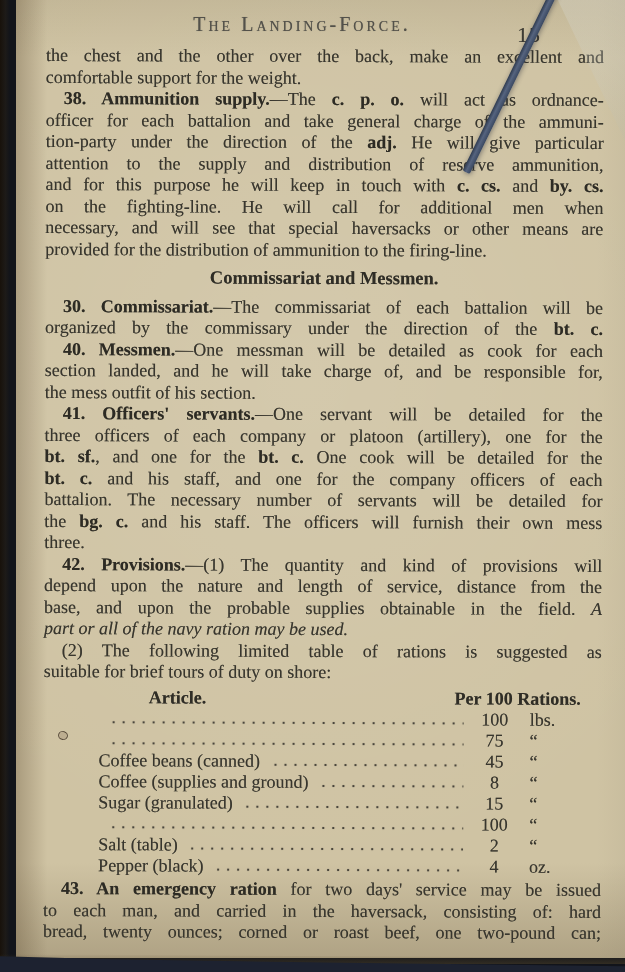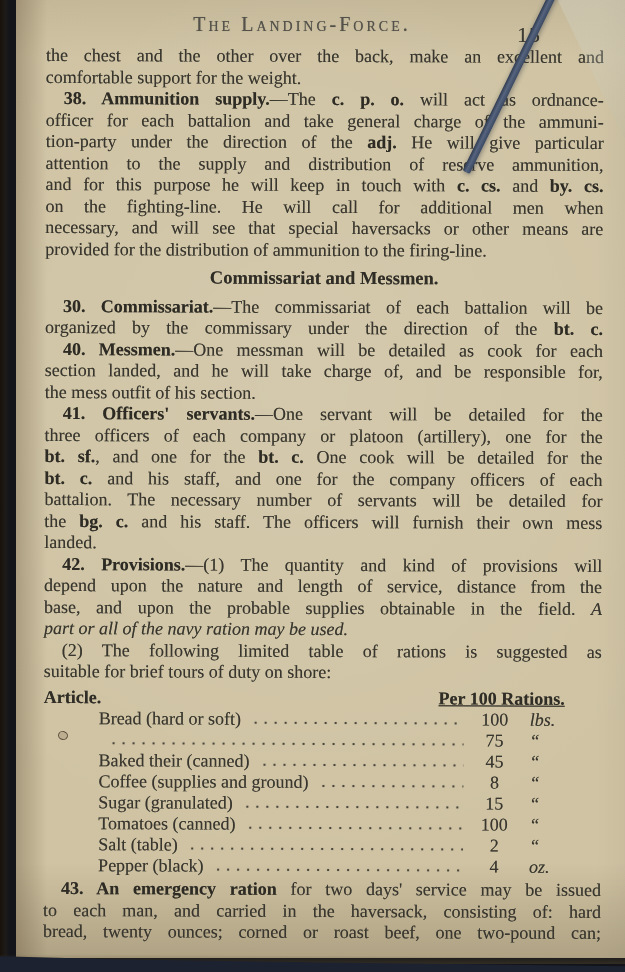--- a/index.html
+++ b/index.html
@@ -68,30 +68,30 @@
   .line.j{text-align:justify;text-align-last:justify;}
   .line.ind{text-indent:18px;}
   .bseg{font-weight:bold;color:#2d2b24;}
   .iseg{font-style:italic;}
   .heading{
     text-align:center;font-weight:bold;font-size:18.5px;
     margin:7px 0 7px;color:#2f2d26;
   }
   .rtable{margin:4px 0 2px;}
   .thead{display:flex;font-weight:bold;height:21.5px;color:#2f2d26;}
-  .th-article{}
-  .th-per{margin-left:auto;margin-right:37px;text-decoration:underline;}
+  .th-article{margin-left:105px;}
+  .th-per{margin-left:auto;margin-right:21px;}
   .trow{display:flex;align-items:baseline;height:21px;line-height:21px;padding-left:55px;}
   .t-leader{
     flex:1;height:6px;align-self:flex-end;margin:0 8px 4px 10px;
     background-image:radial-gradient(circle,#4b473d 1.2px,rgba(0,0,0,0) 1.6px);
     background-size:10px 6px;background-repeat:repeat-x;background-position:0 50%;
   }
   .t-qty{width:46px;text-align:center;}
-  .t-unit{width:72px;padding-left:12px;font-style:italic;}
+  .t-unit{width:72px;padding-left:12px;}
 </style>
 </head>
 <body>
 
 <div class="page">
   <div class="header">The Landing-Force.</div>
   <div class="pagenum">15</div>
   <div class="content" id="page-content">
       <div class="para">
         <div class="line j"><span>the chest and the other over the back, make an excellent and</span></div>
@@ -117,66 +117,64 @@
         <div class="line j"><span>section landed, and he will take charge of, and be responsible for,</span></div>
         <div class="line"><span>the mess outfit of his section.</span></div>
       </div>
       <div class="para">
         <div class="line j ind"><span class="bseg">41. Officers' servants.</span><span>—One servant will be detailed for the</span></div>
         <div class="line j"><span>three officers of each company or platoon (artillery), one for the</span></div>
         <div class="line j"><span class="bseg">bt. sf.</span><span>, and one for the </span><span class="bseg">bt. c.</span><span> One cook will be detailed for the</span></div>
         <div class="line j"><span class="bseg">bt. c.</span><span> and his staff, and one for the company officers of each</span></div>
         <div class="line j"><span>battalion. The necessary number of servants will be detailed for</span></div>
         <div class="line j"><span>the </span><span class="bseg">bg. c.</span><span> and his staff. The officers will furnish their own mess</span></div>
-        <div class="line"><span>landed.</span></div>
+        <div class="line"><span>three.</span></div>
       </div>
       <div class="para">
         <div class="line j ind"><span class="bseg">42. Provisions.</span><span>—(1) The quantity and kind of provisions will</span></div>
         <div class="line j"><span>depend upon the nature and length of service, distance from the</span></div>
         <div class="line j"><span>base, and upon the probable supplies obtainable in the field. </span><span class="iseg">A</span></div>
         <div class="line"><span class="iseg">part or all of the navy ration may be used.</span></div>
         <div class="line j ind"><span>(2) The following limited table of rations is suggested as</span></div>
         <div class="line"><span>suitable for brief tours of duty on shore:</span></div>
       </div>
       <div class="rtable">
         <div class="thead">
           <div class="th-article">Article.</div>
           <div class="th-per">Per 100 Rations.</div>
         </div>
         <div class="trow">
-          <div class="t-article">Bread (hard or soft)</div>
           <div class="t-leader"></div>
           <div class="t-qty">100</div>
           <div class="t-unit">lbs.</div>
         </div>
         <div class="trow">
           <div class="t-leader"></div>
           <div class="t-qty">75</div>
           <div class="t-unit">“</div>
         </div>
         <div class="trow">
-          <div class="t-article">Baked their (canned)</div>
+          <div class="t-article">Coffee beans (canned)</div>
           <div class="t-leader"></div>
           <div class="t-qty">45</div>
           <div class="t-unit">“</div>
         </div>
         <div class="trow">
           <div class="t-article">Coffee (supplies and ground)</div>
           <div class="t-leader"></div>
           <div class="t-qty">8</div>
           <div class="t-unit">“</div>
         </div>
         <div class="trow">
           <div class="t-article">Sugar (granulated)</div>
           <div class="t-leader"></div>
           <div class="t-qty">15</div>
           <div class="t-unit">“</div>
         </div>
         <div class="trow">
-          <div class="t-article">Tomatoes (canned)</div>
           <div class="t-leader"></div>
           <div class="t-qty">100</div>
           <div class="t-unit">“</div>
         </div>
         <div class="trow">
           <div class="t-article">Salt (table)</div>
           <div class="t-leader"></div>
           <div class="t-qty">2</div>
           <div class="t-unit">“</div>
         </div>

